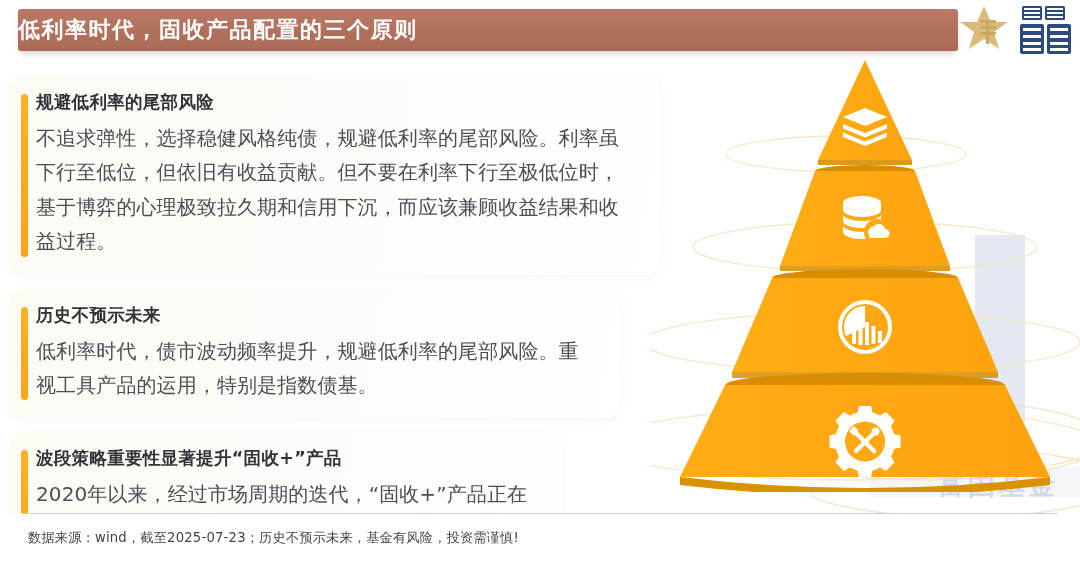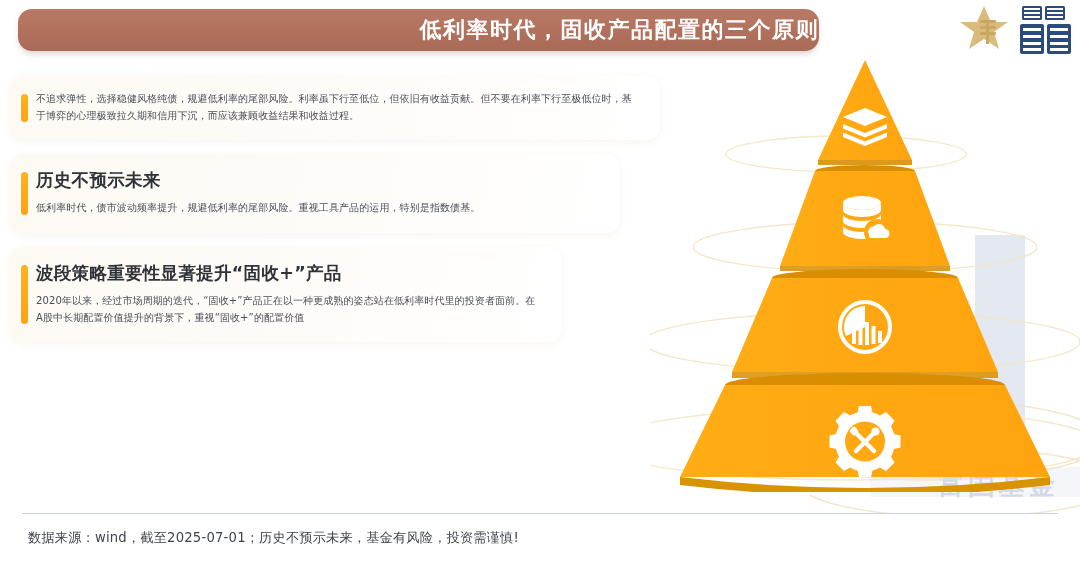--- a/index.html
+++ b/index.html
@@ -54,28 +54,28 @@
     position: absolute;
     top: 0; left: 0;
     width: 1080px;
     height: 62px;
     z-index: 5;
   }
   .title-bar {
     position: absolute;
     left: 18px;
     top: 9px;
-    width: 801px;
+    width: 940px;
     height: 42px;
     background: linear-gradient(180deg, #b87a66 0%, #b0705c 55%, #a96a57 100%);
-    border-radius: 14px;
+    border-radius: 3px;
     box-shadow: 0 4px 7px -2px rgba(120,80,60,0.30);
     display: flex;
     align-items: center;
-    justify-content: flex-end;
+    justify-content: flex-start;
   }
   .title-text {
     color: #ffffff;
     font-size: 22px;
     font-weight: bold;
     letter-spacing: 1.5px;
     font-family: "DejaVu Sans", "Liberation Sans", sans-serif;
     white-space: nowrap;
   }
 
@@ -117,21 +117,21 @@
   }
   .card-title {
     font-size: 17.5px;
     font-weight: bold;
     color: #2f3338;
     margin-bottom: 7px;
     letter-spacing: .3px;
     font-family: "DejaVu Sans", "Liberation Sans", sans-serif;
   }
   .card-body {
-    font-size: 10px;
+    font-size: 20px;
     line-height: 1.72;
     color: #4a4f57;
     letter-spacing: .1px;
     font-family: "DejaVu Sans", "Liberation Sans", sans-serif;
   }
   .card-1 { width: 650px; }
   .card-2 { width: 610px; }
   .card-3 { width: 552px; }
 
   
@@ -237,20 +237,21 @@
             <rect x="90" y="46" width="18" height="3"></rect>
           </g>
         </g>
       </svg>
     </div>
   </div>
 
   <div class="cards">
 
     <div class="card card-1">
+      <div class="card-title">规避低利率的尾部风险</div>
       <div class="card-body">不追求弹性，选择稳健风格纯债，规避低利率的尾部风险。利率虽下行至低位，但依旧有收益贡献。但不要在利率下行至极低位时，基于博弈的心理极致拉久期和信用下沉，而应该兼顾收益结果和收益过程。</div>
     </div>
 
     <div class="card card-2">
       <div class="card-title">历史不预示未来</div>
       <div class="card-body">低利率时代，债市波动频率提升，规避低利率的尾部风险。重视工具产品的运用，特别是指数债基。</div>
     </div>
 
     <div class="card card-3">
       <div class="card-title">波段策略重要性显著提升“固收+”产品</div>
@@ -336,16 +337,16 @@
           </g>
           <circle cx="10.5" cy="-5.5" r="4" fill="#ffffff"></circle>
           <rect x="-14.5" y="-9.5" width="7" height="7" rx="1.5" fill="#ffffff" transform="rotate(-45 -11 -6)"></rect>
         </g>
       </g>
     </svg>
   </div>
 
   <div class="footer">
     <div class="footer-rule"></div>
-    <div class="footer-text">数据来源：wind，截至2025-07-01；历史不预示未来，基金有风险，投资需谨慎!</div>
+    <div class="footer-text">数据来源：wind，截至2025-07-23；历史不预示未来，基金有风险，投资需谨慎!</div>
   </div>
 
 </div>
 
 </body></html>

